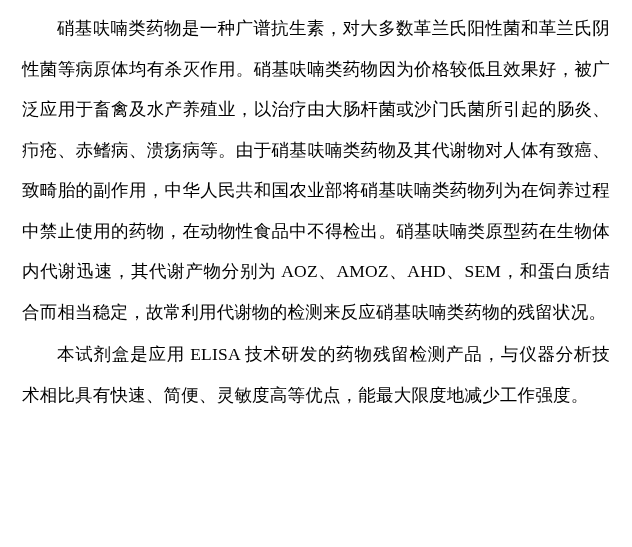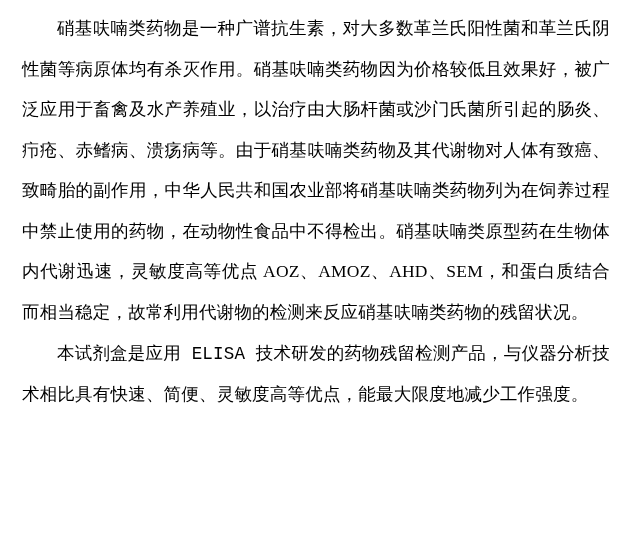--- a/index.html
+++ b/index.html
@@ -26,22 +26,21 @@
     text-indent: 2em;
     font-size: 17.5px;
     line-height: 40.5px;
     text-align: justify;
     text-justify: inter-ideograph;
     letter-spacing: 0.2px;
     word-break: break-all;
   }
   .para + .para {
     margin-top: 2px;
-    font-family: Liberation Mono, monospace;
   }
 </style>
 </head>
 <body>
 
 <div class="page">
-  <p class="para">硝基呋喃类药物是一种广谱抗生素，对大多数革兰氏阳性菌和革兰氏阴性菌等病原体均有杀灭作用。硝基呋喃类药物因为价格较低且效果好，被广泛应用于畜禽及水产养殖业，以治疗由大肠杆菌或沙门氏菌所引起的肠炎、疖疮、赤鳍病、溃疡病等。由于硝基呋喃类药物及其代谢物对人体有致癌、致畸胎的副作用，中华人民共和国农业部将硝基呋喃类药物列为在饲养过程中禁止使用的药物，在动物性食品中不得检出。硝基呋喃类原型药在生物体内代谢迅速，灵敏度高等优点 AOZ、AMOZ、AHD、SEM，和蛋白质结合而相当稳定，故常利用代谢物的检测来反应硝基呋喃类药物的残留状况。</p>
+  <p class="para">硝基呋喃类药物是一种广谱抗生素，对大多数革兰氏阳性菌和革兰氏阴性菌等病原体均有杀灭作用。硝基呋喃类药物因为价格较低且效果好，被广泛应用于畜禽及水产养殖业，以治疗由大肠杆菌或沙门氏菌所引起的肠炎、疖疮、赤鳍病、溃疡病等。由于硝基呋喃类药物及其代谢物对人体有致癌、致畸胎的副作用，中华人民共和国农业部将硝基呋喃类药物列为在饲养过程中禁止使用的药物，在动物性食品中不得检出。硝基呋喃类原型药在生物体内代谢迅速，其代谢产物分别为 AOZ、AMOZ、AHD、SEM，和蛋白质结合而相当稳定，故常利用代谢物的检测来反应硝基呋喃类药物的残留状况。</p>
   <p class="para">本试剂盒是应用 ELISA 技术研发的药物残留检测产品，与仪器分析技术相比具有快速、简便、灵敏度高等优点，能最大限度地减少工作强度。</p>
 </div>
 
 </body></html>

